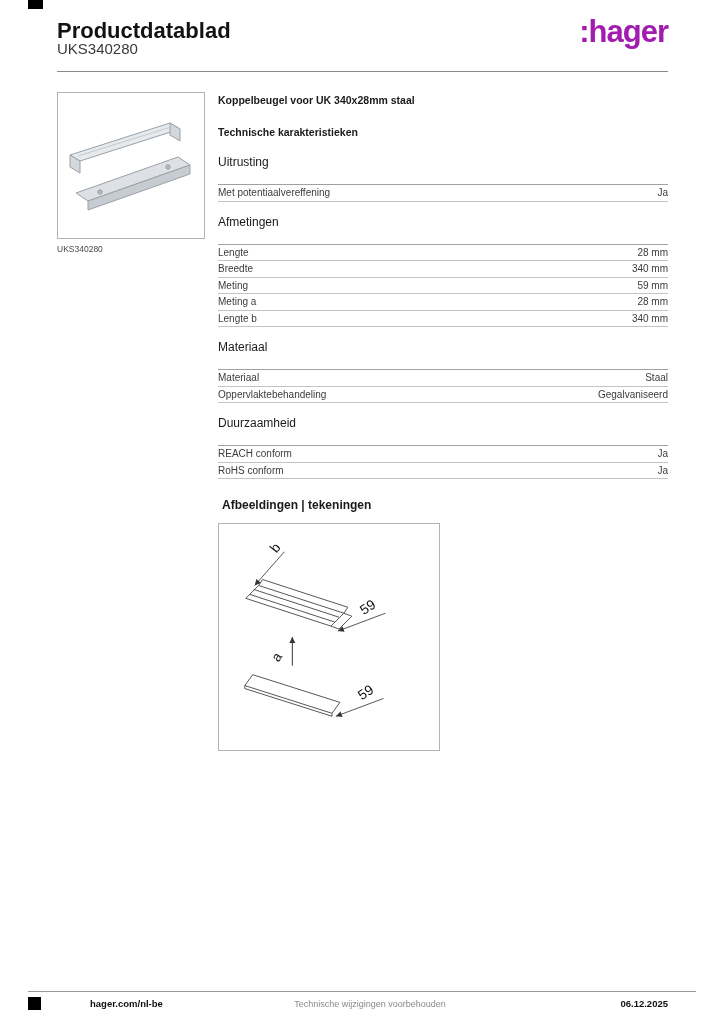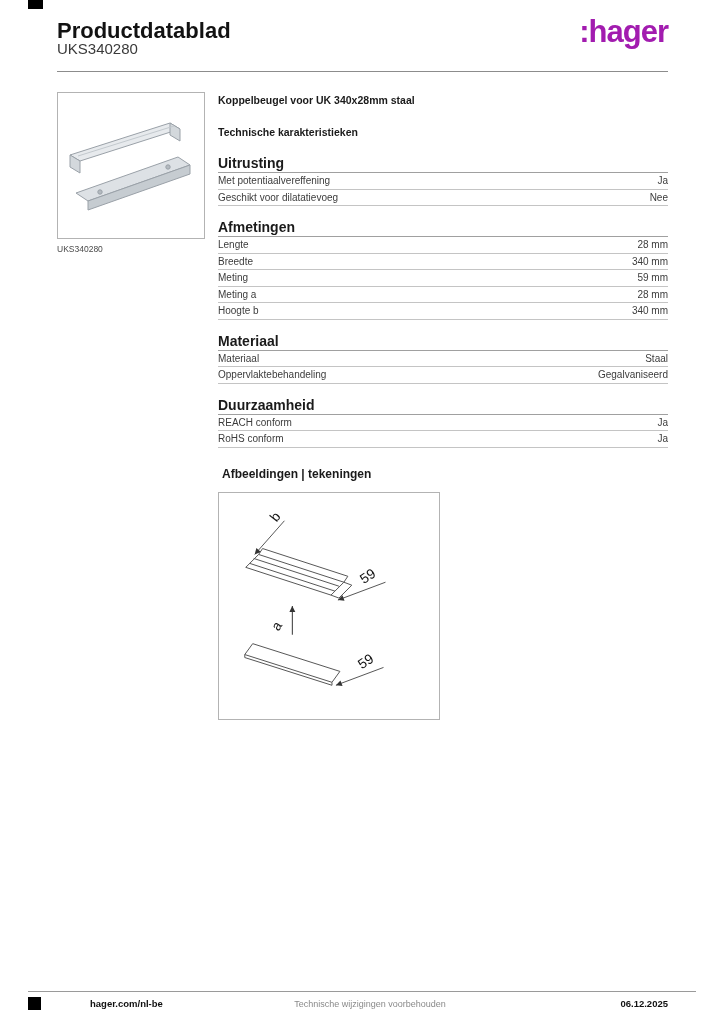--- a/index.html
+++ b/index.html
@@ -17,21 +17,21 @@
   .header-rule { position:absolute; left:57px; top:71px; width:611px; height:1px; background:#8c8c8c; }
 
   .image-box { position:absolute; left:57px; top:92px; width:148px; height:147px; border:1px solid #b3b3b3; background:#fff; }
   .image-caption { position:absolute; left:57px; top:244px; font-size:8.5px; color:#4a4a4a; }
 
   .right-col { position:absolute; left:218px; top:92px; width:450px; }
   .product-name { font-size:10.5px; font-weight:bold; margin:2px 0 20px; }
   .tech-title { font-size:10.5px; font-weight:bold; margin-bottom:17px; }
 
   .spec-section { margin-bottom:13px; }
-  .spec-section-title { font-size:14px; font-weight:bold; padding-bottom:1px; border-bottom:1px solid #a0a0a0; }
+  .spec-section-title { font-size:12px; font-weight:normal; padding-bottom:15px; border-bottom:1px solid #a0a0a0; }
   .spec-row { display:flex; justify-content:space-between; align-items:center; font-size:10px; color:#3c3c3c; padding:2px 0 2.5px; border-bottom:1px solid #c4c4c4; }
   .spec-label { text-align:right; }
   .spec-value { text-align:right; }
 
   .drawings-title { font-size:12px; font-weight:bold; margin:19px 4px 11px; }
   .drawing-box { width:222px; height:228px; border:1px solid #b3b3b3; background:#fff; }
 
   .footer-rule { position:absolute; left:28px; top:991px; width:668px; height:1px; background:#9a9a9a; }
   .footer-left { position:absolute; left:57px; top:998px; font-size:9.5px; font-weight:bold; color:#111;margin-left:33px; }
   .footer-center { position:absolute; left:240px; top:999px; width:260px; text-align:center; font-size:9px; color:#8a8a8a; }
@@ -71,24 +71,20 @@
 
     <div class="product-name">Koppelbeugel voor UK 340x28mm staal</div>
     <div class="tech-title">Technische karakteristieken</div>
 
     <div class="spec-section">
       <div class="spec-section-title">Uitrusting</div>
       <div class="spec-row">
         <span class="spec-label">Met potentiaalvereffening</span>
         <span class="spec-value">Ja</span>
       </div>
-      <div class="spec-row">
-        <span class="spec-label">Geschikt voor dilatatievoeg</span>
-        <span class="spec-value">Nee</span>
-      </div>
     </div>
 
     <div class="spec-section">
       <div class="spec-section-title">Afmetingen</div>
       <div class="spec-row">
         <span class="spec-label">Lengte</span>
         <span class="spec-value">28 mm</span>
       </div>
       <div class="spec-row">
         <span class="spec-label">Breedte</span>
@@ -96,21 +92,21 @@
       </div>
       <div class="spec-row">
         <span class="spec-label">Meting</span>
         <span class="spec-value">59 mm</span>
       </div>
       <div class="spec-row">
         <span class="spec-label">Meting a</span>
         <span class="spec-value">28 mm</span>
       </div>
       <div class="spec-row">
-        <span class="spec-label">Hoogte b</span>
+        <span class="spec-label">Lengte b</span>
         <span class="spec-value">340 mm</span>
       </div>
     </div>
 
     <div class="spec-section">
       <div class="spec-section-title">Materiaal</div>
       <div class="spec-row">
         <span class="spec-label">Materiaal</span>
         <span class="spec-value">Staal</span>
       </div>

